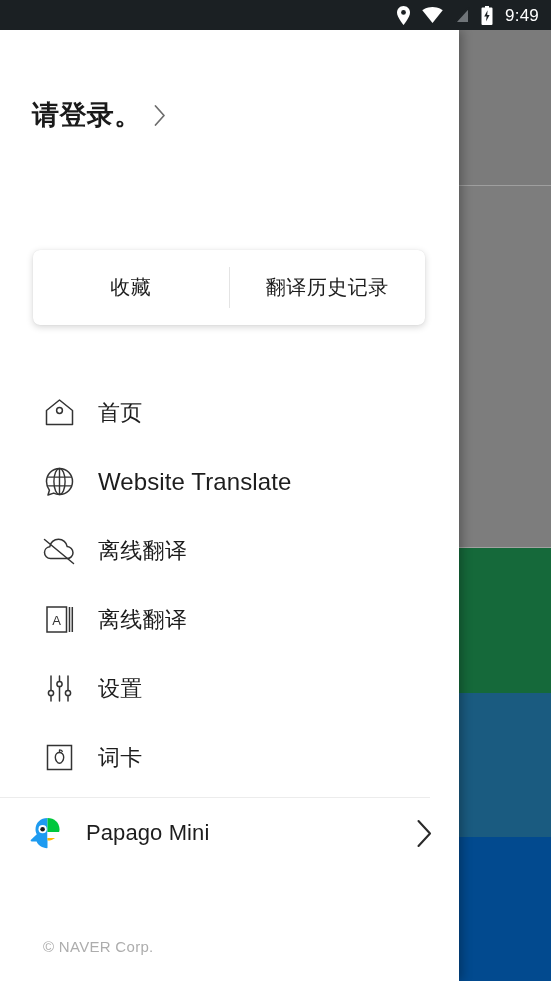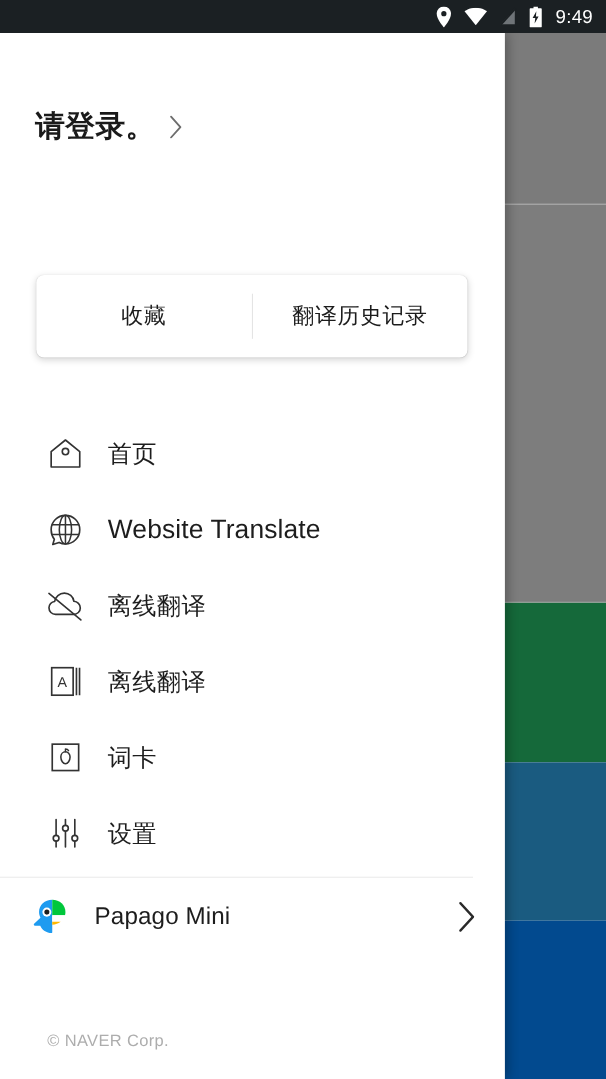--- a/index.html
+++ b/index.html
@@ -305,40 +305,40 @@
             <path d="M25.5 4V29M28.3 4V29" stroke="#333333" stroke-width="1.5"></path>
             <text x="12.7" y="21.5" font-family="Liberation Sans, sans-serif" font-size="13" fill="#333333" text-anchor="middle">A</text>
           </svg>
         </span>
         <span class="mi-label">离线翻译</span>
       </div>
 
       <div class="menu-item">
         <span class="mi-icon">
           <svg width="31" height="33" viewBox="0 0 31 33">
-            <rect x="3.5" y="4.5" width="24" height="24" fill="none" stroke="#333333" stroke-width="1.5"></rect>
-            <path d="M15.5 11.5C13.3 11.5 11.3 13.3 11.3 16.2C11.3 19.4 13.4 22.3 15.5 22.3C17.6 22.3 19.7 19.4 19.7 16.2C19.7 13.3 17.7 11.5 15.5 11.5Z" fill="none" stroke="#333333" stroke-width="1.4"></path>
-            <path d="M15.5 11.4V8.9M15.5 8.9C16.8 8.9 17.9 9.6 18.3 10.4" fill="none" stroke="#333333" stroke-width="1.3" stroke-linecap="round"></path>
-          </svg>
-        </span>
-        <span class="mi-label">词卡</span>
-      </div>
-
-      <div class="menu-item">
-        <span class="mi-icon">
-          <svg width="31" height="33" viewBox="0 0 31 33">
             <path d="M7 4V18M7 24V29" stroke="#333333" stroke-width="1.5" stroke-linecap="round"></path>
             <circle cx="7" cy="21" r="2.6" fill="none" stroke="#333333" stroke-width="1.5"></circle>
             <path d="M15.5 4V9M15.5 15V29" stroke="#333333" stroke-width="1.5" stroke-linecap="round"></path>
             <circle cx="15.5" cy="12" r="2.6" fill="none" stroke="#333333" stroke-width="1.5"></circle>
             <path d="M24 4V18M24 24V29" stroke="#333333" stroke-width="1.5" stroke-linecap="round"></path>
             <circle cx="24" cy="21" r="2.6" fill="none" stroke="#333333" stroke-width="1.5"></circle>
           </svg>
         </span>
         <span class="mi-label">设置</span>
+      </div>
+
+      <div class="menu-item">
+        <span class="mi-icon">
+          <svg width="31" height="33" viewBox="0 0 31 33">
+            <rect x="3.5" y="4.5" width="24" height="24" fill="none" stroke="#333333" stroke-width="1.5"></rect>
+            <path d="M15.5 11.5C13.3 11.5 11.3 13.3 11.3 16.2C11.3 19.4 13.4 22.3 15.5 22.3C17.6 22.3 19.7 19.4 19.7 16.2C19.7 13.3 17.7 11.5 15.5 11.5Z" fill="none" stroke="#333333" stroke-width="1.4"></path>
+            <path d="M15.5 11.4V8.9M15.5 8.9C16.8 8.9 17.9 9.6 18.3 10.4" fill="none" stroke="#333333" stroke-width="1.3" stroke-linecap="round"></path>
+          </svg>
+        </span>
+        <span class="mi-label">词卡</span>
       </div>
     </div>
 
     <div id="menu-divider"></div>
 
     <div id="papago-row">
       <span class="pg-logo">
         <svg width="40" height="40" viewBox="0 0 40 40">
           <path d="M20.5 5C13.6 5 8.5 9.8 8.5 16.2C8.5 18.1 9 19.8 9.8 21.3L4 26.8C3.3 27.5 3.8 28.6 4.8 28.6H9.6C11.2 32.5 15.2 35.2 20 35.2C20.3 35.2 20.4 35 20.5 34.8V5Z" fill="#1e9bf0"></path>
           <path d="M20.5 5C27.3 5 32.5 9.8 32.5 16.2C32.5 17.2 32.4 18.1 32.1 19H20.5Z" fill="#00c73c"></path>

